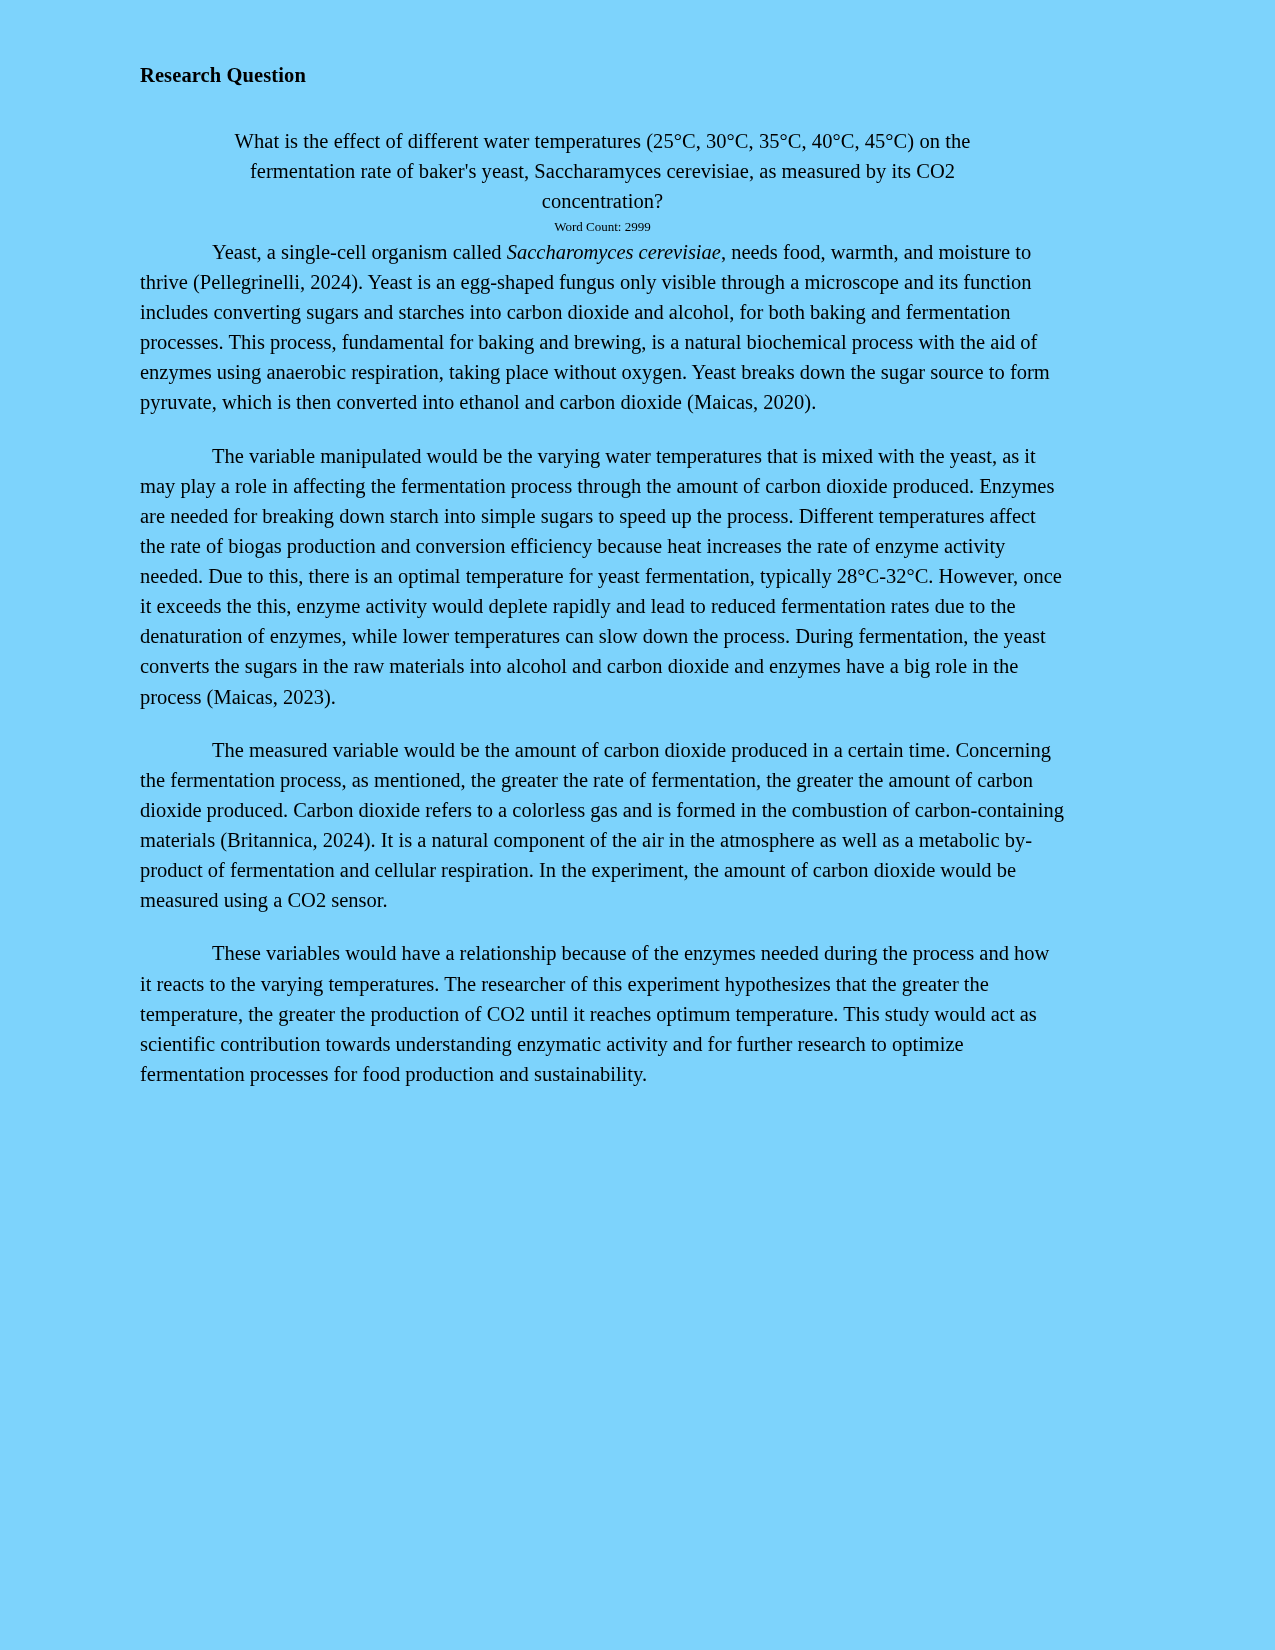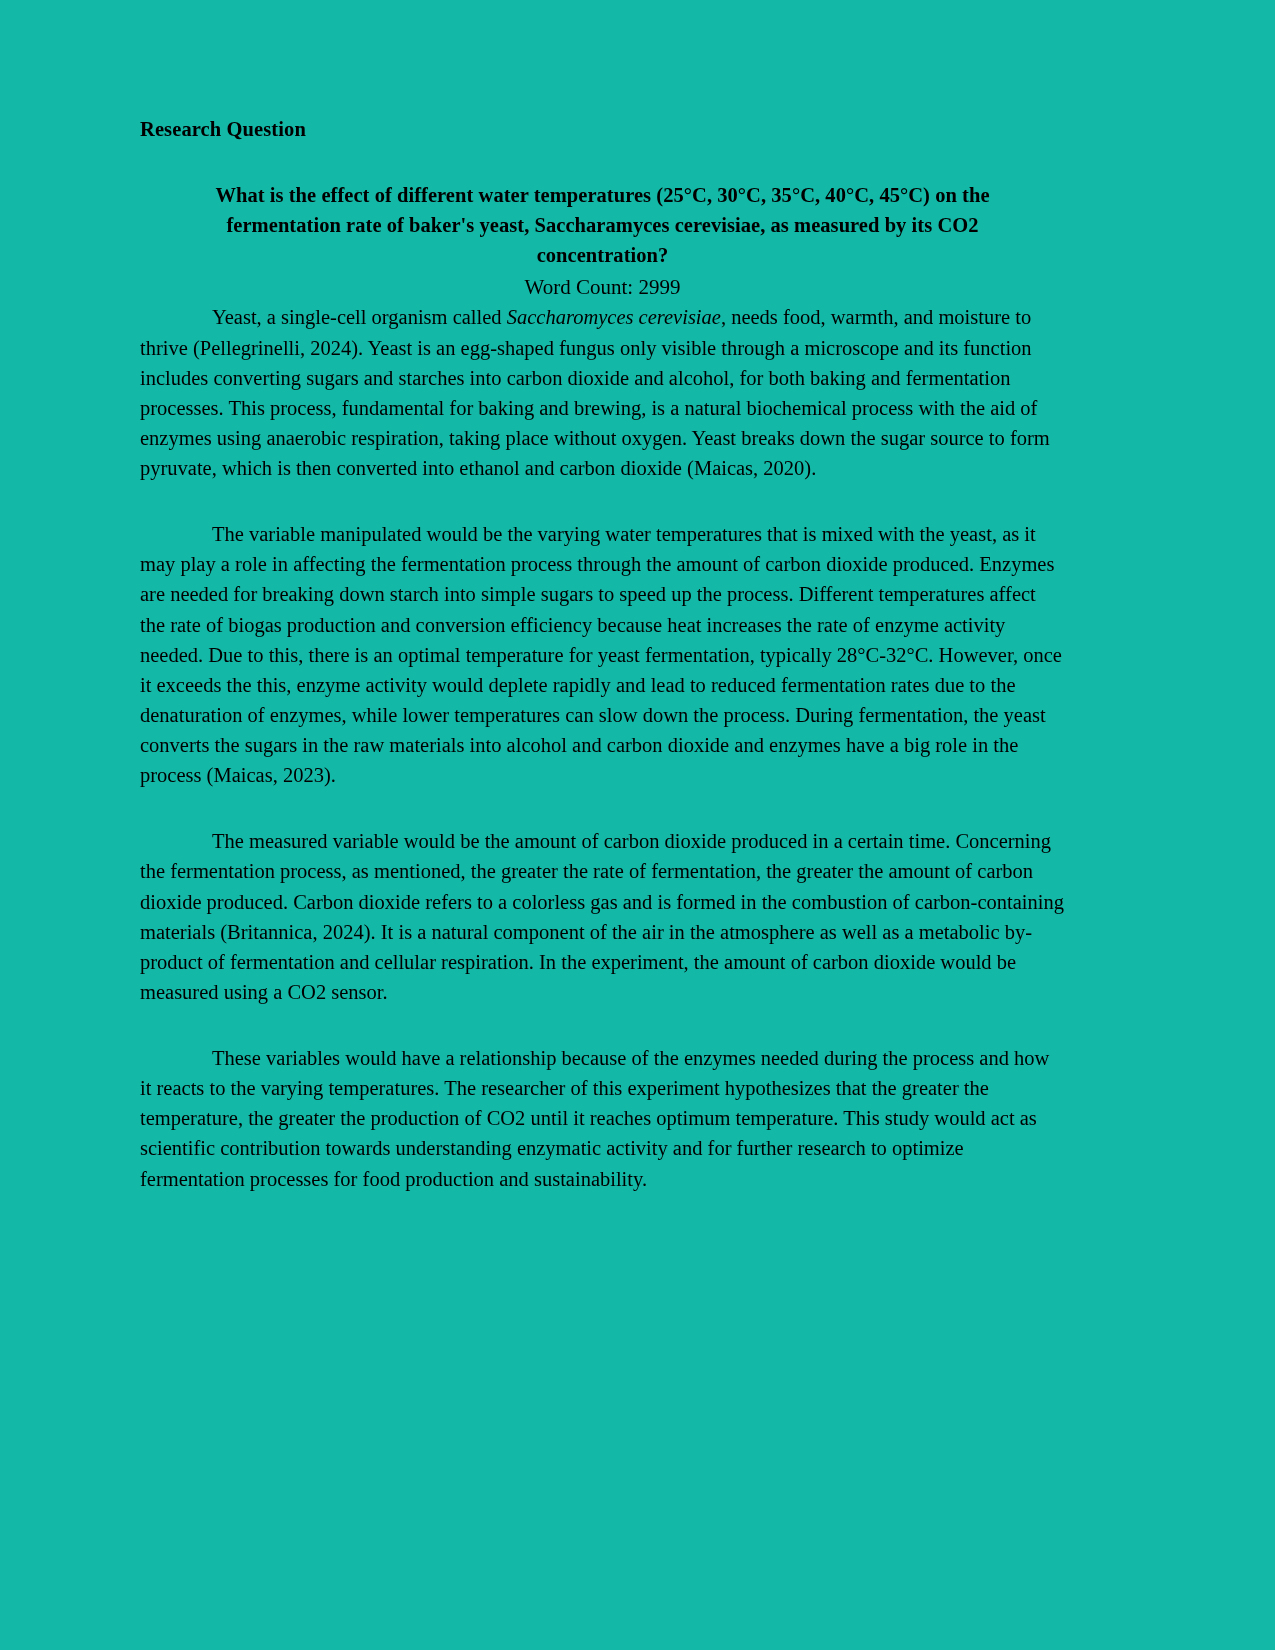--- a/index.html
+++ b/index.html
@@ -11,61 +11,61 @@
     width: 1275px;
     height: 1650px;
     font-family: "Liberation Serif", "DejaVu Serif", serif;
     color: #000000;
   }
   .page {
     position: relative;
     width: 1275px;
     height: 1650px;
     box-sizing: border-box;
-    padding: 118px 140px 0 140px;
-    background: #14b8a6;
+    padding: 64px 140px 0 140px;
+    background: #7dd3fc;
   }
   .doc-body {
     width: 925px;
   }
   h1.section-heading {
     font-size: 20.5px;
     font-weight: bold;
     margin: 0;
     line-height: 1.15;
     letter-spacing: 0.1px;
   }
   .title-block {
     margin-top: 38px;
     text-align: center;
     font-size: 20.5px;
-    font-weight: bold;
+    font-weight: normal;
     line-height: 1.47;
     padding: 0 56px;
     letter-spacing: 0.05px;
   }
   .word-count {
     text-align: center;
-    font-size: 21px;
+    font-size: 13px;
     font-weight: normal;
     line-height: 1.45;
     margin-top: 2px;
   }
   .heading-background {
     margin-top: 37px;
   }
   p.para {
     font-size: 20.5px;
     line-height: 1.47;
     margin: 0;
     text-align: left;
     text-indent: 72px;
   }
   p.para + p.para {
-    margin-top: 36px;
+    margin-top: 23px;
   }
   .first-para {
     margin-top: 28px;
   }
   em {
   }
 </style>
 </head>
 <body>
 

